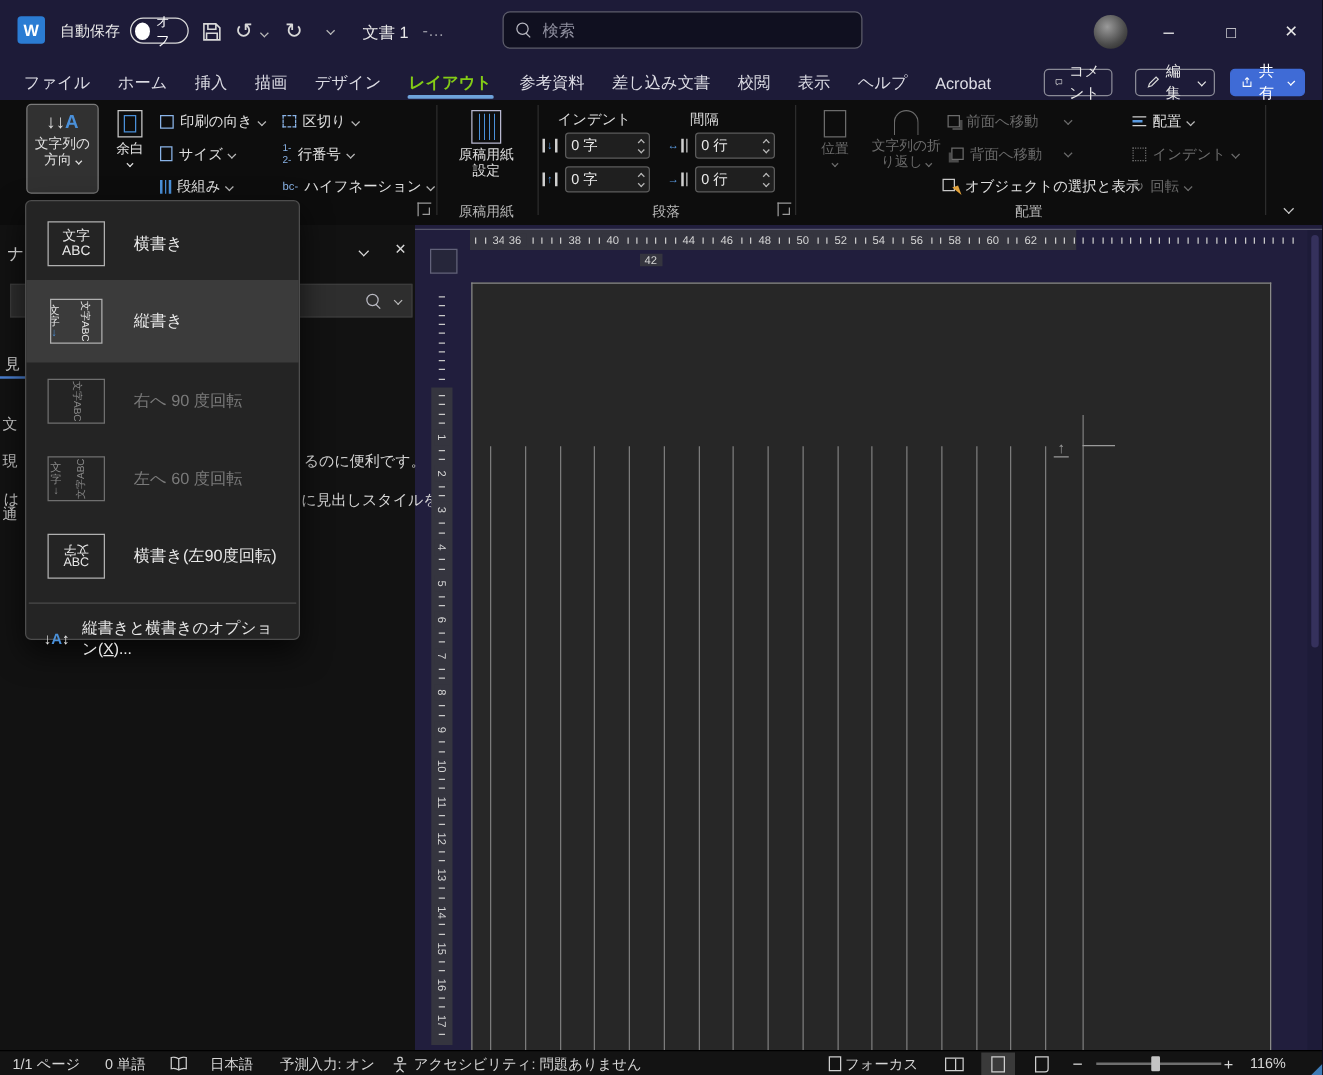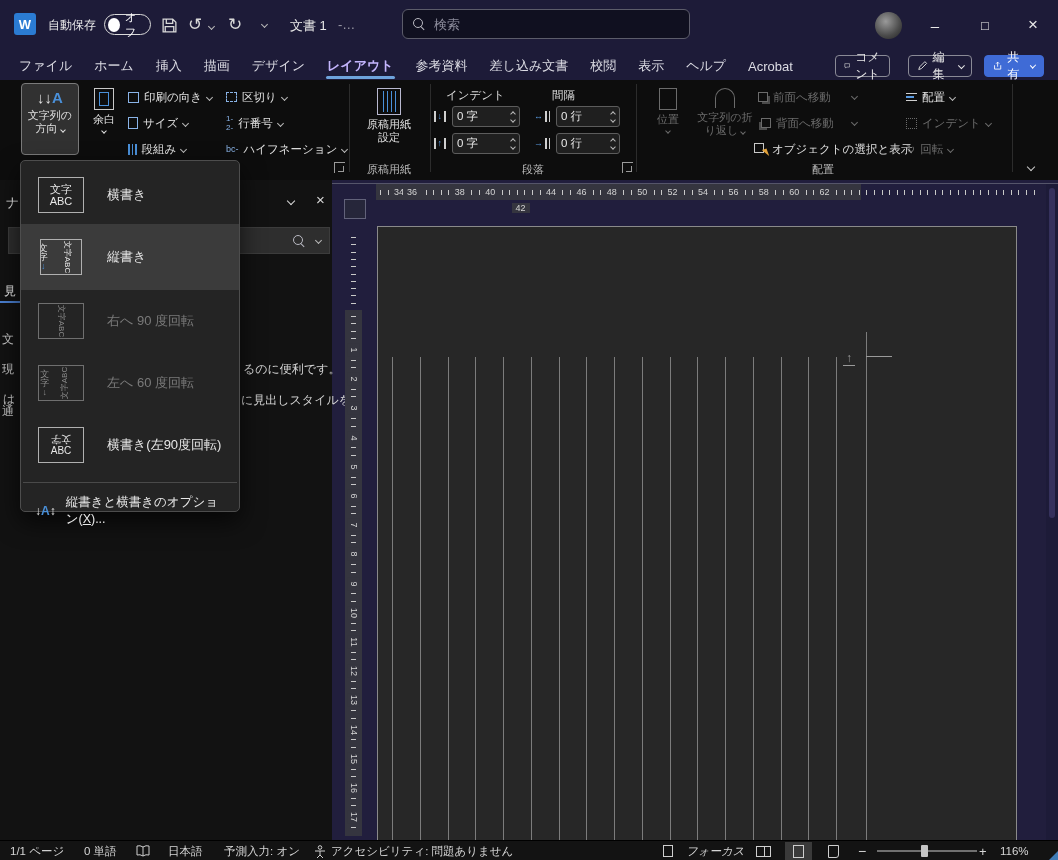--- a/index.html
+++ b/index.html
@@ -32,21 +32,21 @@
   .mag::before { content:""; position:absolute; left:0; top:0; width:8px; height:8px; border:1.4px solid #b9b9c2; border-radius:50%; }
   .mag::after  { content:""; position:absolute; left:8px; top:8px; width:5px; height:1.4px; background:#b9b9c2; transform:rotate(45deg); transform-origin:0 0; }
   #avatar { position:absolute; left:875px; top:12px; width:27px; height:27px; border-radius:50%;
             background:radial-gradient(circle at 40% 35%, #9a9a9a, #4a4a4a 60%, #222); }
   .winbtn { position:absolute; top:10px; width:34px; height:30px; display:flex; align-items:center; justify-content:center;
             color:#e8e8e8; font-size:15px; }
   
   #tabrow { position:absolute; left:0; top:52px; width:1058px; height:28px; background:#1d1b38; }
   #tabs { position:absolute; left:8px; top:0; display:flex; height:28px; }
   .tab { position:relative; padding:0 11px; font-size:13px; color:#dcdce4; display:flex; align-items:center; }
-  .tab.active { color:#c4b5fd; font-weight:bold; }
+  .tab.active { color:#84cc16; font-weight:bold; }
   .tab .tabu { position:absolute; left:10px; right:10px; bottom:1px; height:3px; border-radius:2px; background:#6ea3dc; }
   .pillbtn { position:absolute; top:3px; height:22px; border:1px solid #8a8a96; border-radius:4px; display:flex;
              align-items:center; justify-content:center; gap:5px; font-size:12px; color:#e8e8e8; padding:0 8px; }
   #share-btn { background:#3f6bd6; border-color:#3f6bd6; color:#fff; }
   
   #ribbon { position:absolute; left:0; top:80px; width:1058px; height:100px; background:#0d0d0d; }
   .gsep { position:absolute; top:4px; width:1px; height:88px; background:#2c2c2c; }
   .glabel { position:absolute; top:82px; font-size:11px; color:#b9b9b9; text-align:center; }
   .bigbtn { position:absolute; top:3px; height:72px; display:flex; flex-direction:column; align-items:center;
             justify-content:flex-start; padding-top:5px; gap:3px; font-size:11px; color:#e0e0e0; border-radius:4px; }
@@ -695,21 +695,21 @@
     <span class="sb" style="left:168px;">日本語</span>
     <span class="sb" style="left:224px;">予測入力: オン</span>
     <span class="sb" style="left:314px;">
       <svg width="12" height="13" viewBox="0 0 12 13">
           <circle cx="6" cy="2.5" r="1.8" fill="none" stroke="#cfcfcf"></circle>
           <path d="M1 6 h10 M6 6 v4 M6 10 l-3 3 M6 10 l3 3" fill="none" stroke="#cfcfcf"></path>
         </svg>
     </span>
     <span class="sb" style="left:331px;">アクセシビリティ: 問題ありません</span>
 
-    <span class="sb" style="left:663px;gap:13px;font-style:italic;">
+    <span class="sb" style="left:663px;gap:3px;">
       <span class="vicon" style="width:10px;height:12px;"></span>
       <span>フォーカス</span>
     </span>
     <span class="viewbox" style="left:750px;">
         <span class="vicon book"></span>
       </span>
     <span class="viewbox on" style="left:785px;">
         <span class="vicon"></span>
       </span>
     <span class="viewbox" style="left:820px;">

